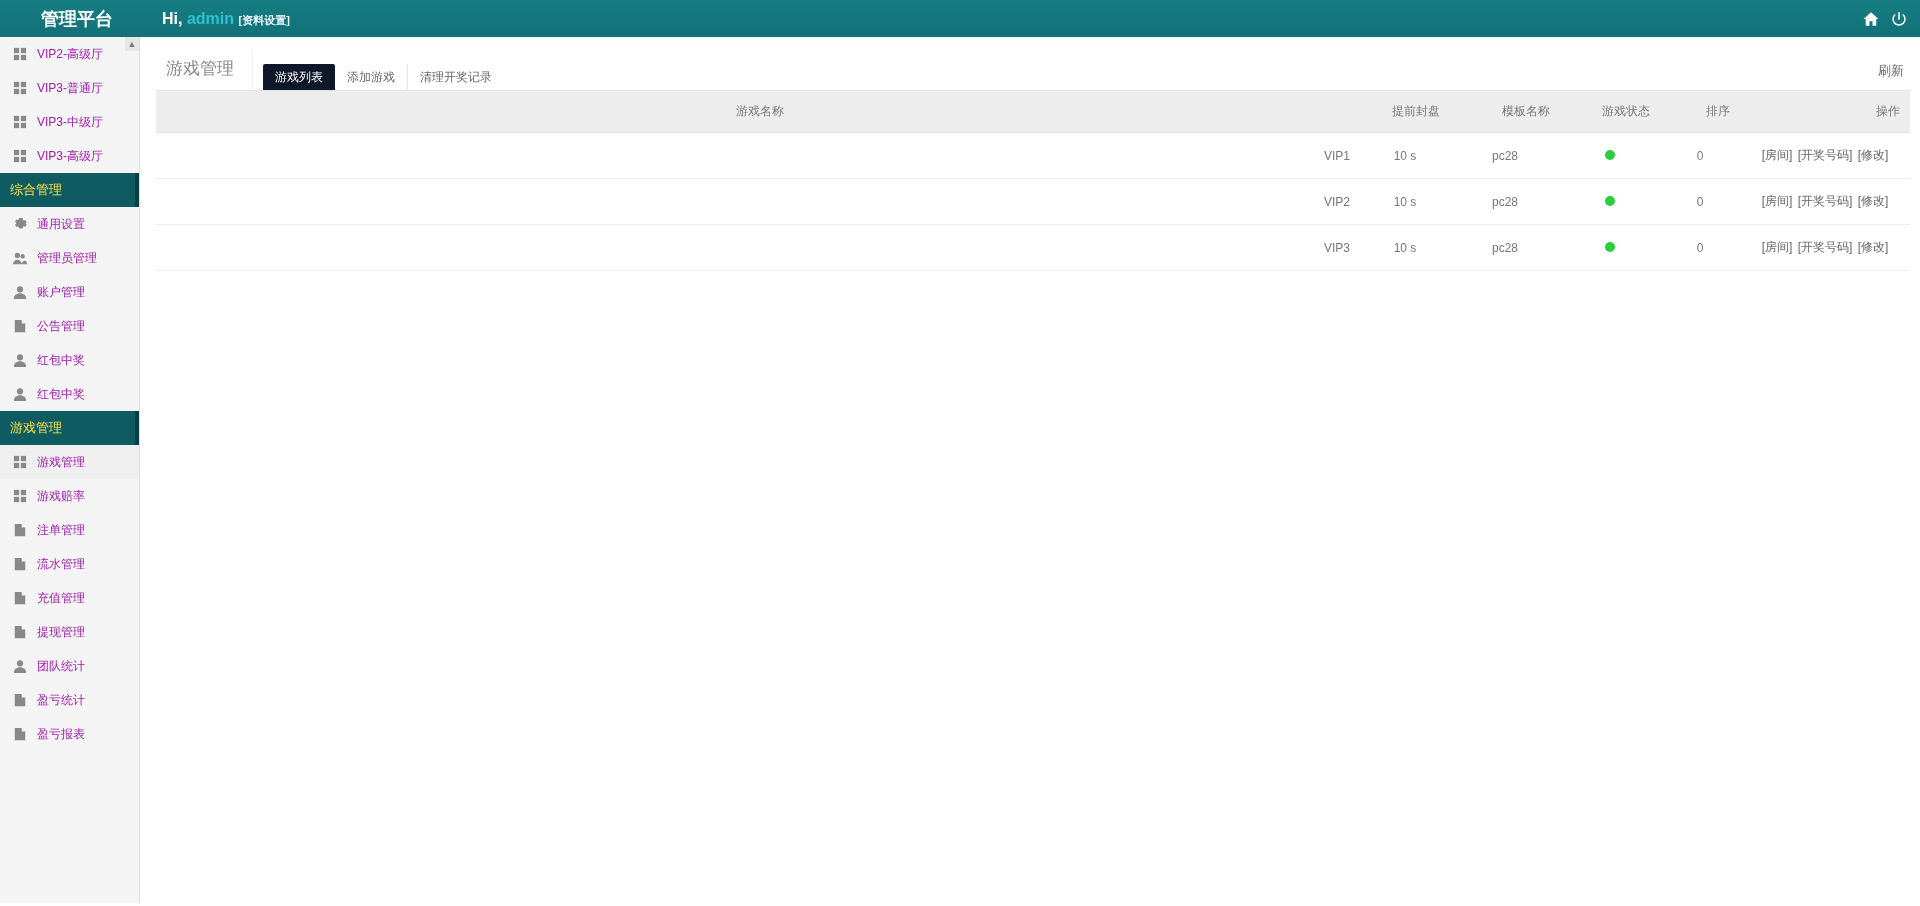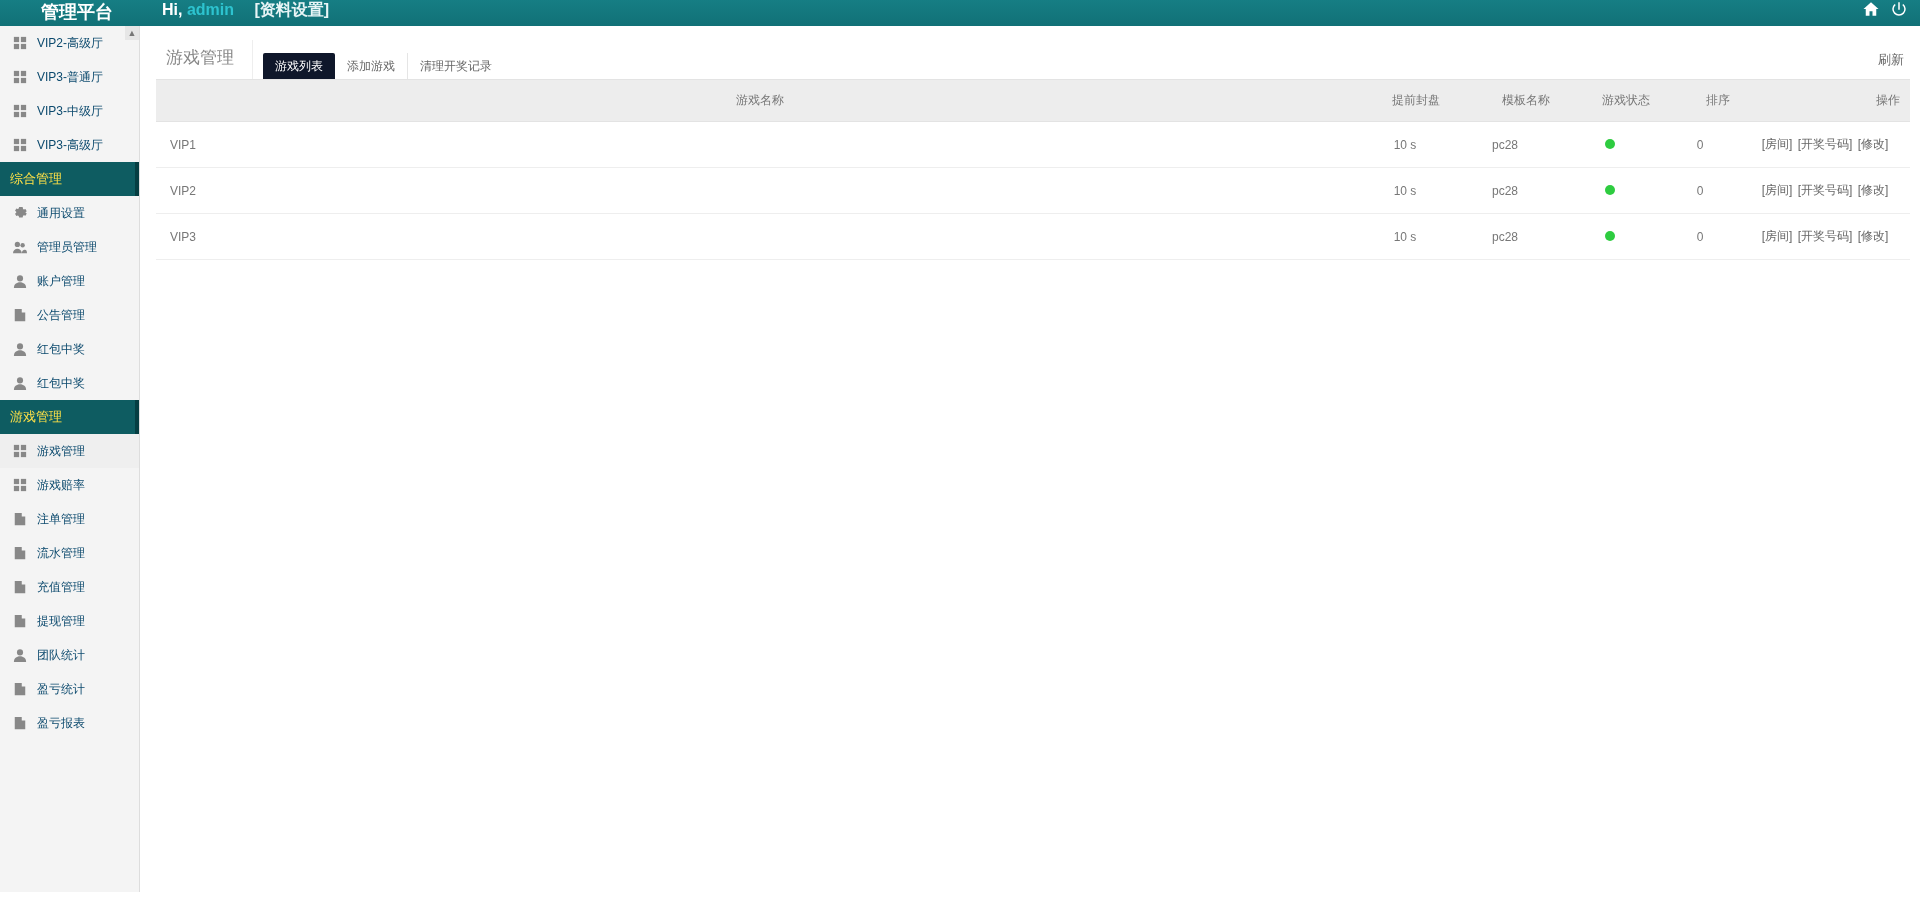--- a/index.html
+++ b/index.html
@@ -1,32 +1,32 @@
 <!DOCTYPE html>
 <html><head>
 <meta charset="utf-8">
 <style>
 * { margin:0; padding:0; box-sizing:border-box; }
 body { font-family:"Microsoft YaHei","Helvetica Neue",Arial,sans-serif; font-size:13px; color:#555; background:#fff; overflow:hidden; }
 
 
-.topbar { height:26px; background:linear-gradient(to bottom,#167e84 0%,#117177 100%); color:#fff; display:flex; align-items:flex-start; padding:0 12px; position:relative; }
+.topbar { height:37px; background:linear-gradient(to bottom,#167e84 0%,#117177 100%); color:#fff; display:flex; align-items:center; padding:0 12px; position:relative; }
 .brand { font-size:18px; font-weight:bold; color:#fff; width:130px; text-align:center; }
 .greet { font-size:16px; font-weight:bold; margin-left:20px; }
 .greet .user { color:#2dc3cf; }
-.greet .sublink { font-size:16px; font-weight:bold; margin-left:16px; color:#e8f5f6; cursor:pointer; }
+.greet .sublink { font-size:11px; font-weight:bold; margin-left:0; color:#e8f5f6; cursor:pointer; }
 .topbar .right-icons { margin-left:auto; display:flex; gap:10px; }
 .topbar .right-icons span { cursor:pointer; display:flex; align-items:center; }
 .topbar svg { width:18px; height:18px; fill:#fff; }
 
 
 .wrap { display:flex; height:calc(100vh - 40px); }
 .sidebar { width:140px; background:#f4f4f4; border-right:1px solid #ddd; overflow-y:auto; position:relative; flex-shrink:0; }
 .side-collapse { position:absolute; top:0; right:0; width:14px; height:14px; background:#e6e6e6; display:flex; align-items:center; justify-content:center; cursor:pointer; font-size:9px; color:#777; z-index:2; }
-.side-item { display:flex; align-items:center; height:34px; padding:0 10px 0 12px; color:#0c4a6e; cursor:pointer; gap:10px; font-size:12px; }
+.side-item { display:flex; align-items:center; height:34px; padding:0 10px 0 12px; color:#a21caf; cursor:pointer; gap:10px; font-size:12px; }
 .side-item.active { background:#efefef; }
 .side-item .ic { width:15px; height:15px; display:inline-flex; align-items:center; justify-content:center; flex:0 0 15px; }
 .side-item .ic svg { width:14px; height:14px; fill:#888; }
 .side-cat { background:#0e5c61; color:#fde047; height:34px; display:flex; align-items:center; padding-left:10px; font-size:13px; cursor:pointer; border-right:4px solid #063e42; }
 
 .main { flex:1; overflow:auto; padding:14px 10px 14px 16px; }
 
 
 .page-head { display:flex; align-items:center; border-bottom:1px solid #e3e3e3; }
 .page-title { font-size:17px; color:#888; padding:6px 18px 10px 10px; border-right:1px solid #eee; }
@@ -34,21 +34,21 @@
 .tab { padding:6px 12px; font-size:12px; color:#666; cursor:pointer; border-right:1px solid #e5e5e5; line-height:14px; }
 .tab:last-child { border-right:none; }
 .tab.active { background:#0f172a; color:#fff; border-radius:2px 2px 0 0; border-right:none; }
 .refresh { margin-left:auto; font-size:13px; color:#666; padding:8px 6px; cursor:pointer; }
 
 
 table.grid { width:100%; border-collapse:collapse; margin-top:0; }
 table.grid th { background:#ededed; color:#777; font-weight:normal; font-size:12px; padding:12px 10px; text-align:right; border-bottom:1px solid #e3e3e3; }
 table.grid th:first-child { text-align:center; padding-left:14px; }
 table.grid td { padding:14px 10px; font-size:12px; color:#777; text-align:center; border-bottom:1px solid #eee; }
-table.grid td:first-child { text-align:left; padding-left:14px; }
+table.grid td:first-child { text-align:right; padding-left:14px; }
 .dot-green { display:inline-block; width:10px; height:10px; border-radius:50%; background:#2ecc40; }
 .ops a { color:#666; cursor:pointer; margin:0 1px; }
 
 
 .col-name{}
 .col-close{width:90px;}
 .col-tpl{width:110px;}
 .col-state{width:100px;}
 .col-sort{width:80px;}
 .col-ops{width:170px;}

